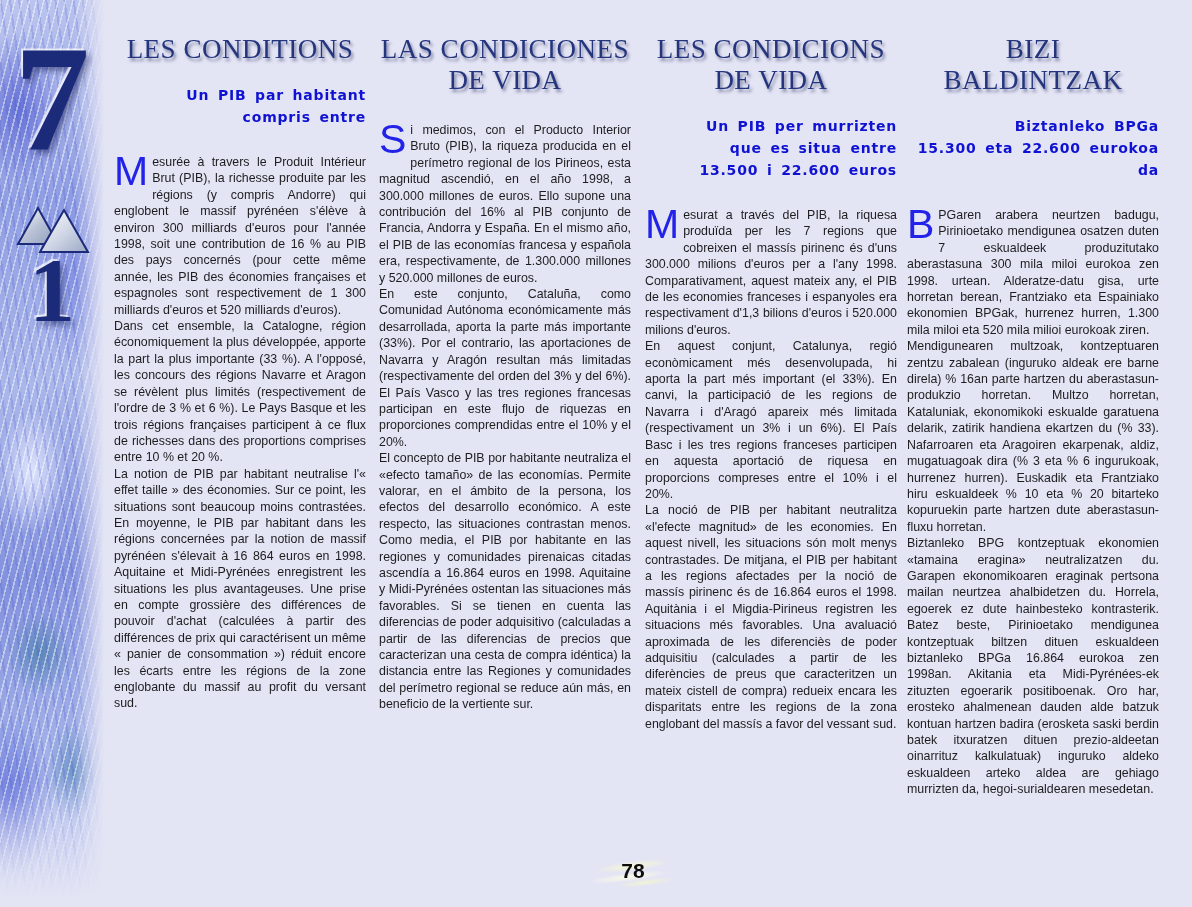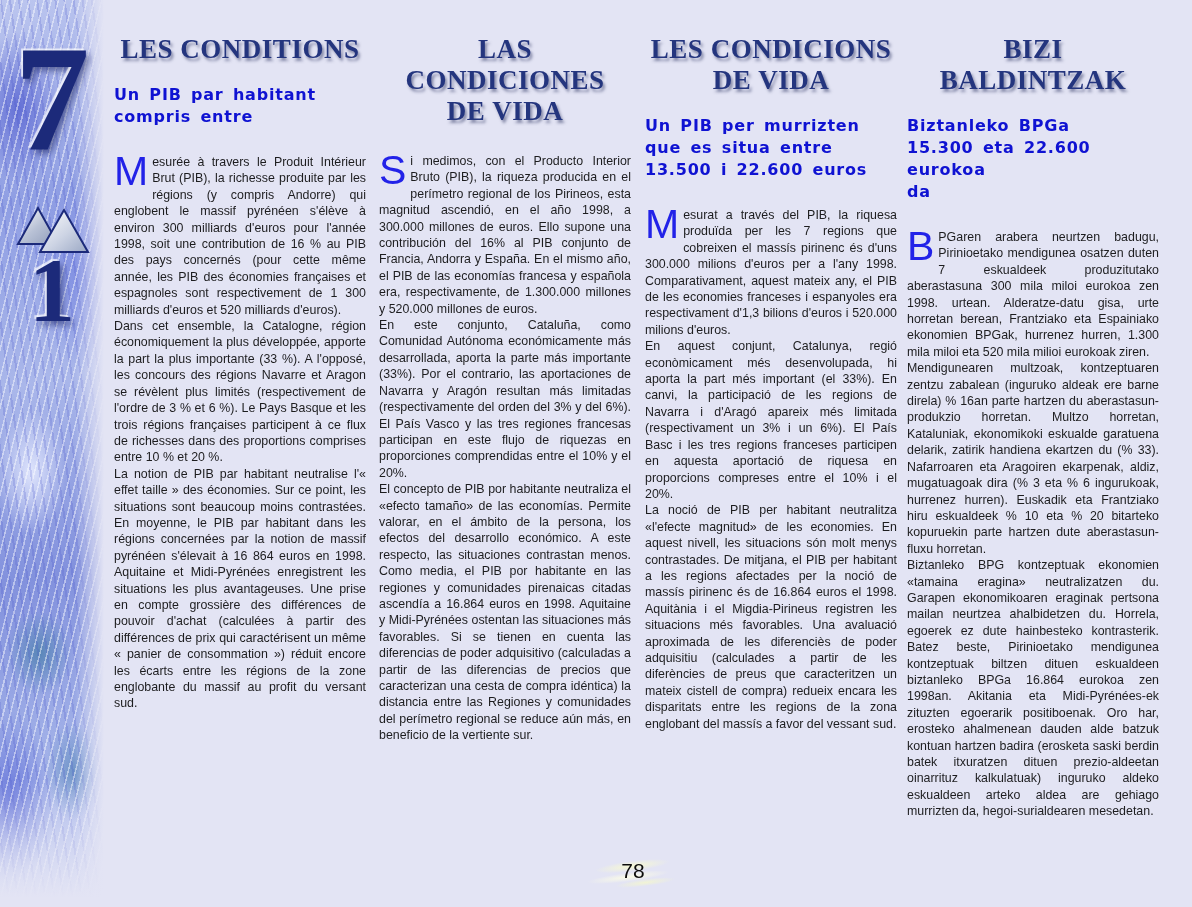--- a/index.html
+++ b/index.html
@@ -52,31 +52,31 @@
 
   
   .col{position:absolute;top:34px;width:252px;}
   .col-fr{left:114px;}
   .col-es{left:379px;}
   .col-ca{left:645px;}
   .col-eu{left:907px;}
 
   .col-title{
     margin:0;text-align:center;
-    font-family:"Liberation Serif",serif;font-weight:bold;
+    font-family:"Liberation Serif",serif;font-weight:normal;
     font-size:27px;line-height:31px;letter-spacing:.5px;
     color:#24357e;
     text-shadow:2px 3px 3px rgba(110,115,150,.8);
   }
   .col-title span{display:block;}
 
   .col-subtitle{
-    margin:19px 0 0 0;text-align:left;
+    margin:19px 0 0 0;text-align:right;
     font-family:"DejaVu Sans",sans-serif;font-weight:bold;
-    font-size:16px;line-height:22px;letter-spacing:.8px;word-spacing:3px;
+    font-size:14px;line-height:22px;letter-spacing:.8px;word-spacing:3px;
     color:#0f12d2;
   }
   .col-subtitle span{display:block;}
 
   .col-body{margin-top:26px;}
   .col-body p{
     margin:0;
     font-size:12.4px;line-height:16.4px;
     text-align:justify;
     color:#1d1d1f;
@@ -98,21 +98,21 @@
   .brush{
     position:absolute;left:5px;top:6px;width:110px;height:30px;
     background:
       radial-gradient(ellipse 50px 7px at 50% 30%, rgba(248,250,210,.95), rgba(248,250,210,0) 75%),
       radial-gradient(ellipse 55px 6px at 45% 65%, rgba(252,253,230,.9), rgba(252,253,230,0) 75%),
       radial-gradient(ellipse 40px 5px at 60% 90%, rgba(245,248,205,.8), rgba(245,248,205,0) 75%);
     transform:rotate(-7deg);
   }
   .page-number{
     position:relative;
-    font-size:21px;font-weight:normal;color:#0d0d0d;
+    font-size:21px;font-weight:bold;color:#0d0d0d;
     line-height:40px;
   }
 </style>
 </head>
 <body>
 
 <div>
 
   <aside class="sidebar">
     <div class="texture"></div>

